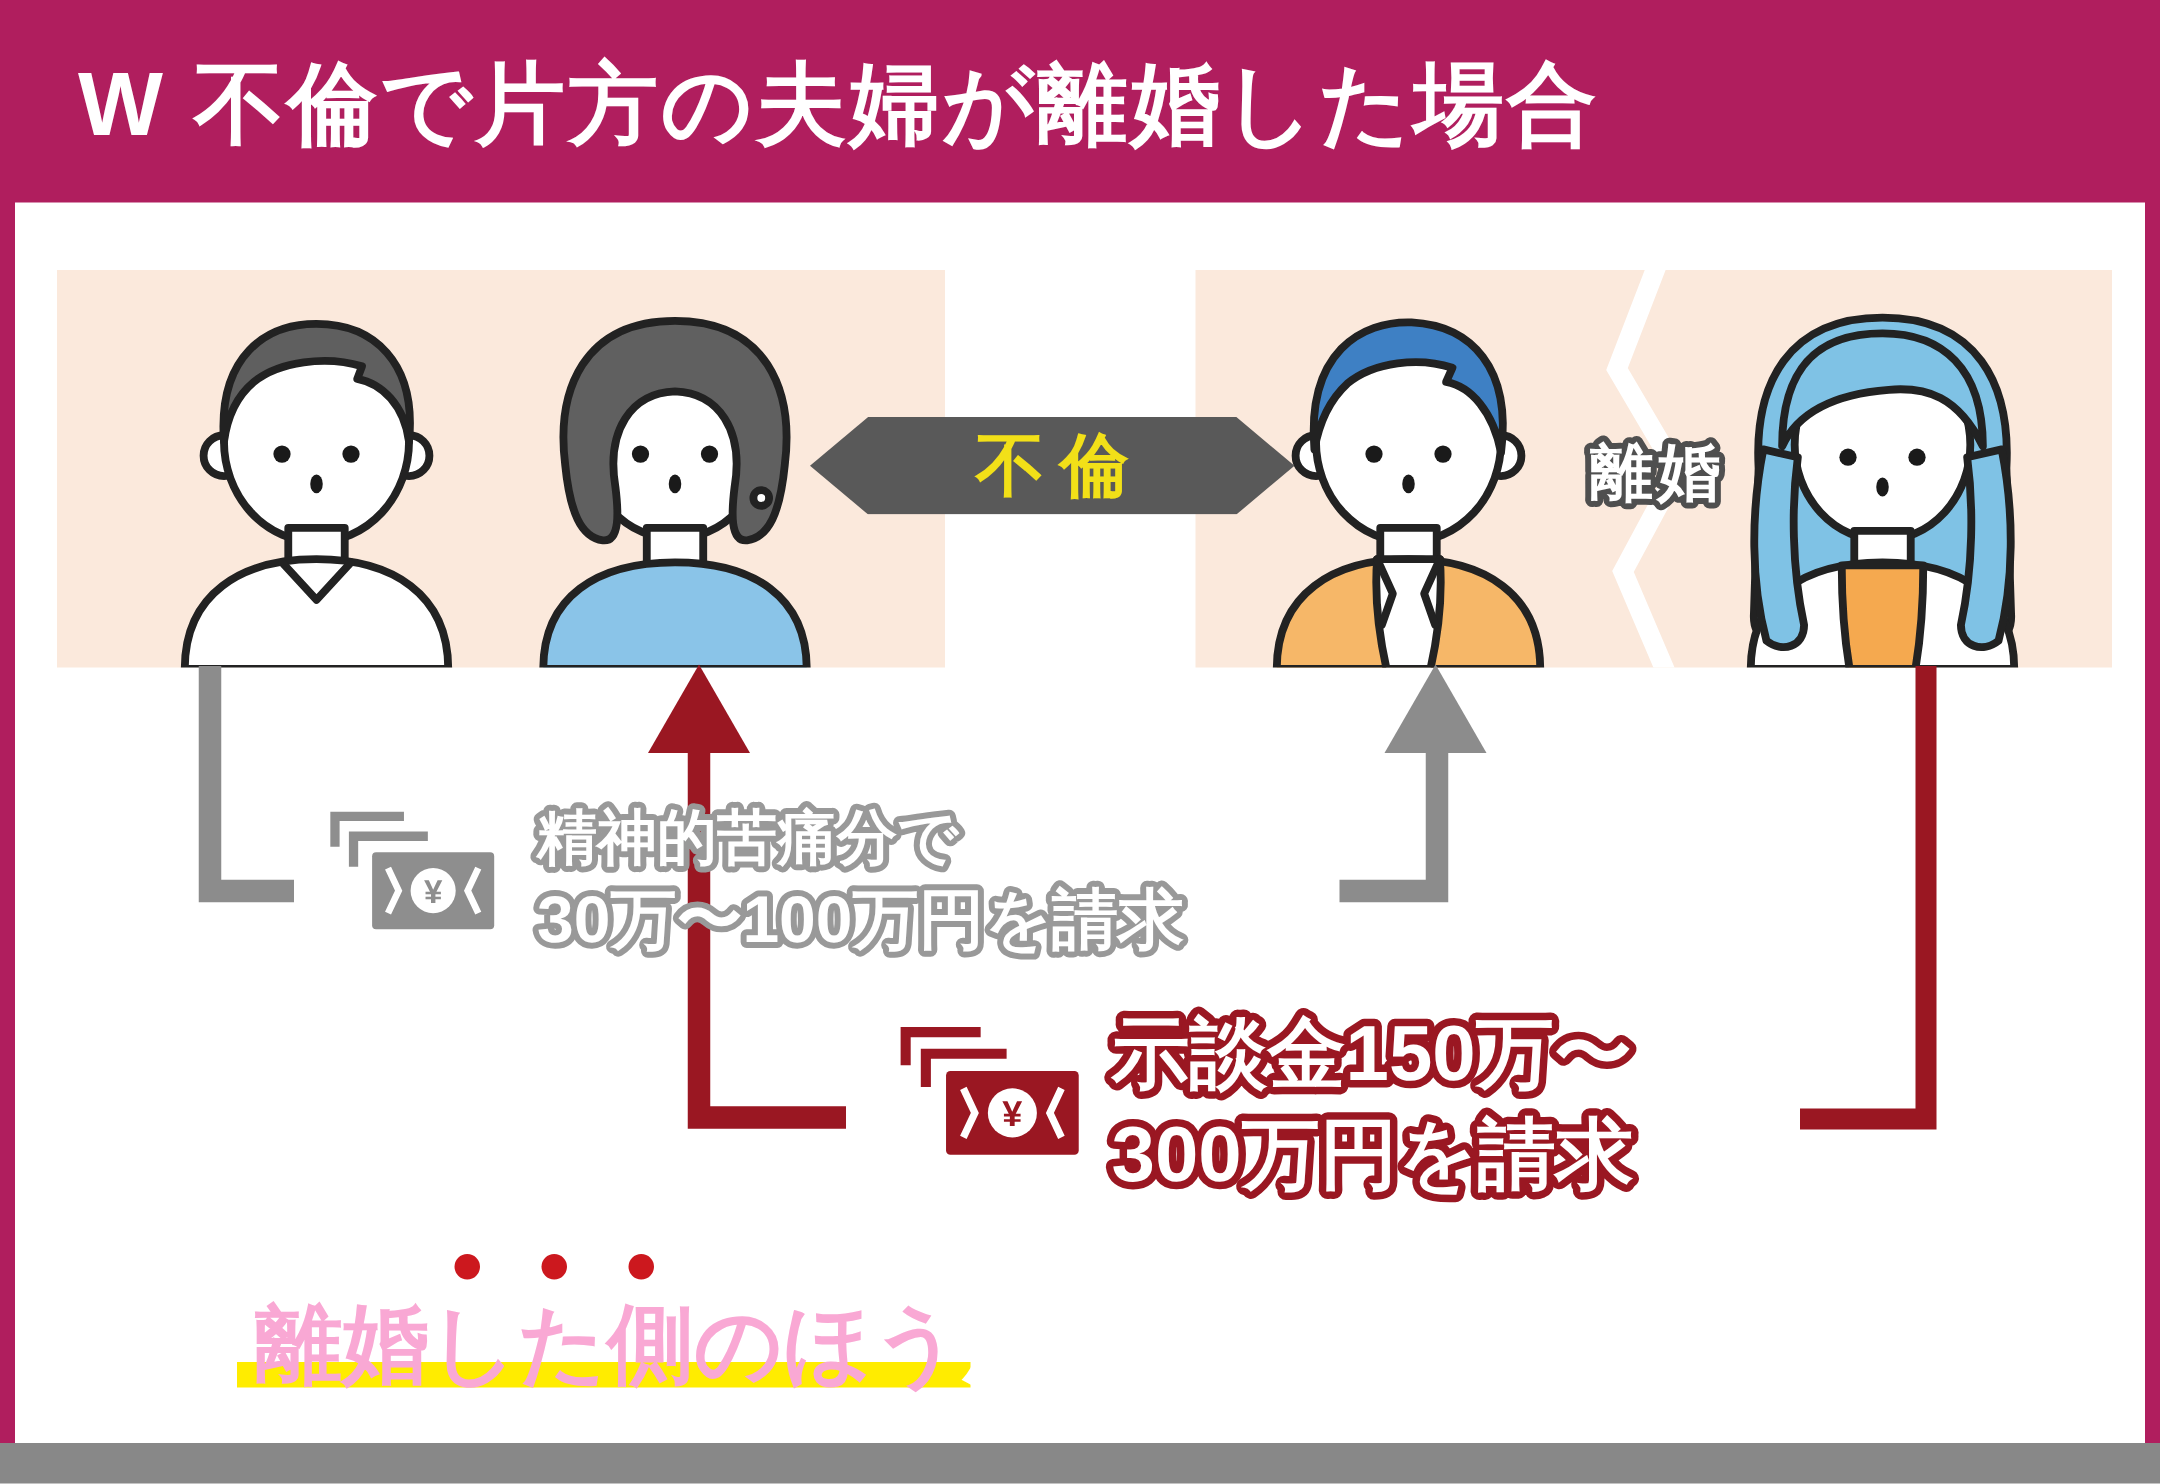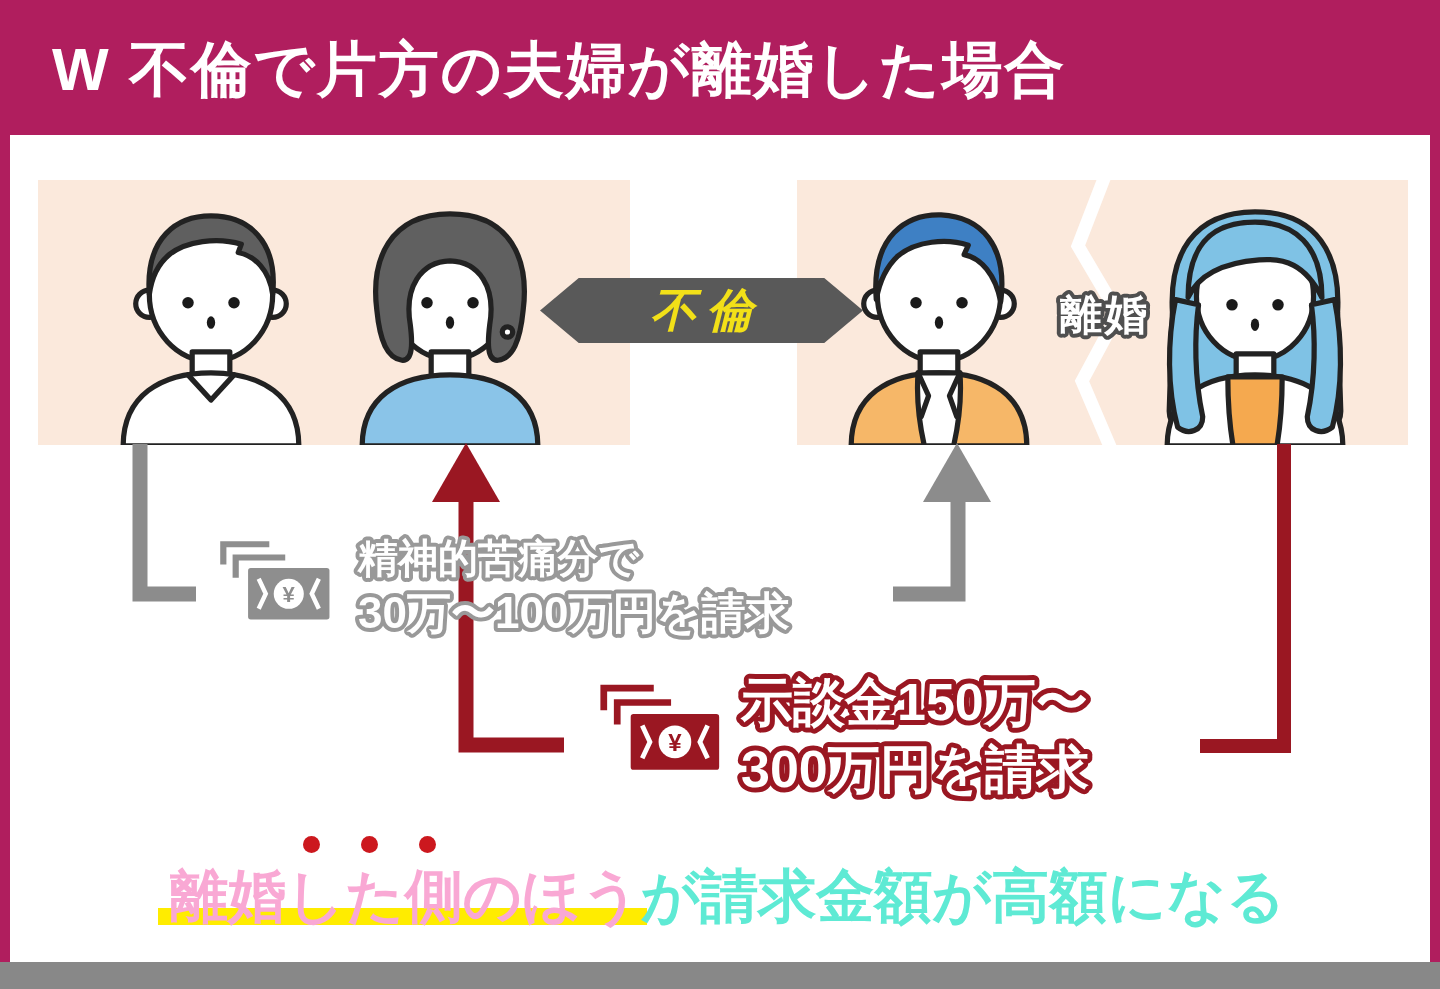--- a/index.html
+++ b/index.html
@@ -15,28 +15,28 @@
   }
   .couple-box{position:absolute;top:180px;height:265px;background:#fbe9dc;overflow:hidden;}
   #box-left{left:38px;width:592px;}
   #box-right{left:797px;width:611px;}
   .person{position:absolute;top:15px;width:230px;height:251px;}
   .banner{
     position:absolute;left:540px;top:278px;width:323px;height:65px;background:#595959;
     clip-path:polygon(0% 50%,12% 0%,88% 0%,100% 50%,88% 100%,12% 100%);
     display:flex;align-items:center;justify-content:center;z-index:4;
   }
-  .banner span{color:#f2e018;font-size:46px;font-weight:bold;letter-spacing:10px;text-indent:10px;font-style:italic;}
+  .banner span{color:#f2e018;font-size:46px;font-weight:bold;letter-spacing:10px;text-indent:10px;}
   .label-svg{position:absolute;overflow:visible;z-index:5;}
   .connector-layer{position:absolute;left:0;top:0;z-index:3;pointer-events:none;}
   .money-icon{position:absolute;z-index:4;}
   .conclusion{position:absolute;left:170px;top:858px;white-space:nowrap;z-index:5;}
   .conclusion .hl-bar{position:absolute;left:-12px;top:50px;width:489px;height:17px;background:#ffec00;z-index:0;}
   .conclusion .red{position:relative;z-index:1;color:#f9a8d4;font-size:58px;font-weight:bold;}
-  .conclusion .dark{position:relative;z-index:1;color:#5eead4;font-size:58px;font-weight:bold;}
+  .conclusion .dark{position:relative;z-index:1;color:#ffffff;font-size:58px;font-weight:bold;}
   .dots{position:absolute;left:133px;top:-22px;display:flex;gap:41px;z-index:1;}
   .dots i{width:17px;height:17px;border-radius:50%;background:#cc181e;display:block;}
   svg text{font-family:"Liberation Sans","DejaVu Sans",sans-serif;}
 </style>
 </head>
 <body>
 
 <div id="app">
 
   <div class="title">W 不倫で片方の夫婦が離婚した場合</div>

